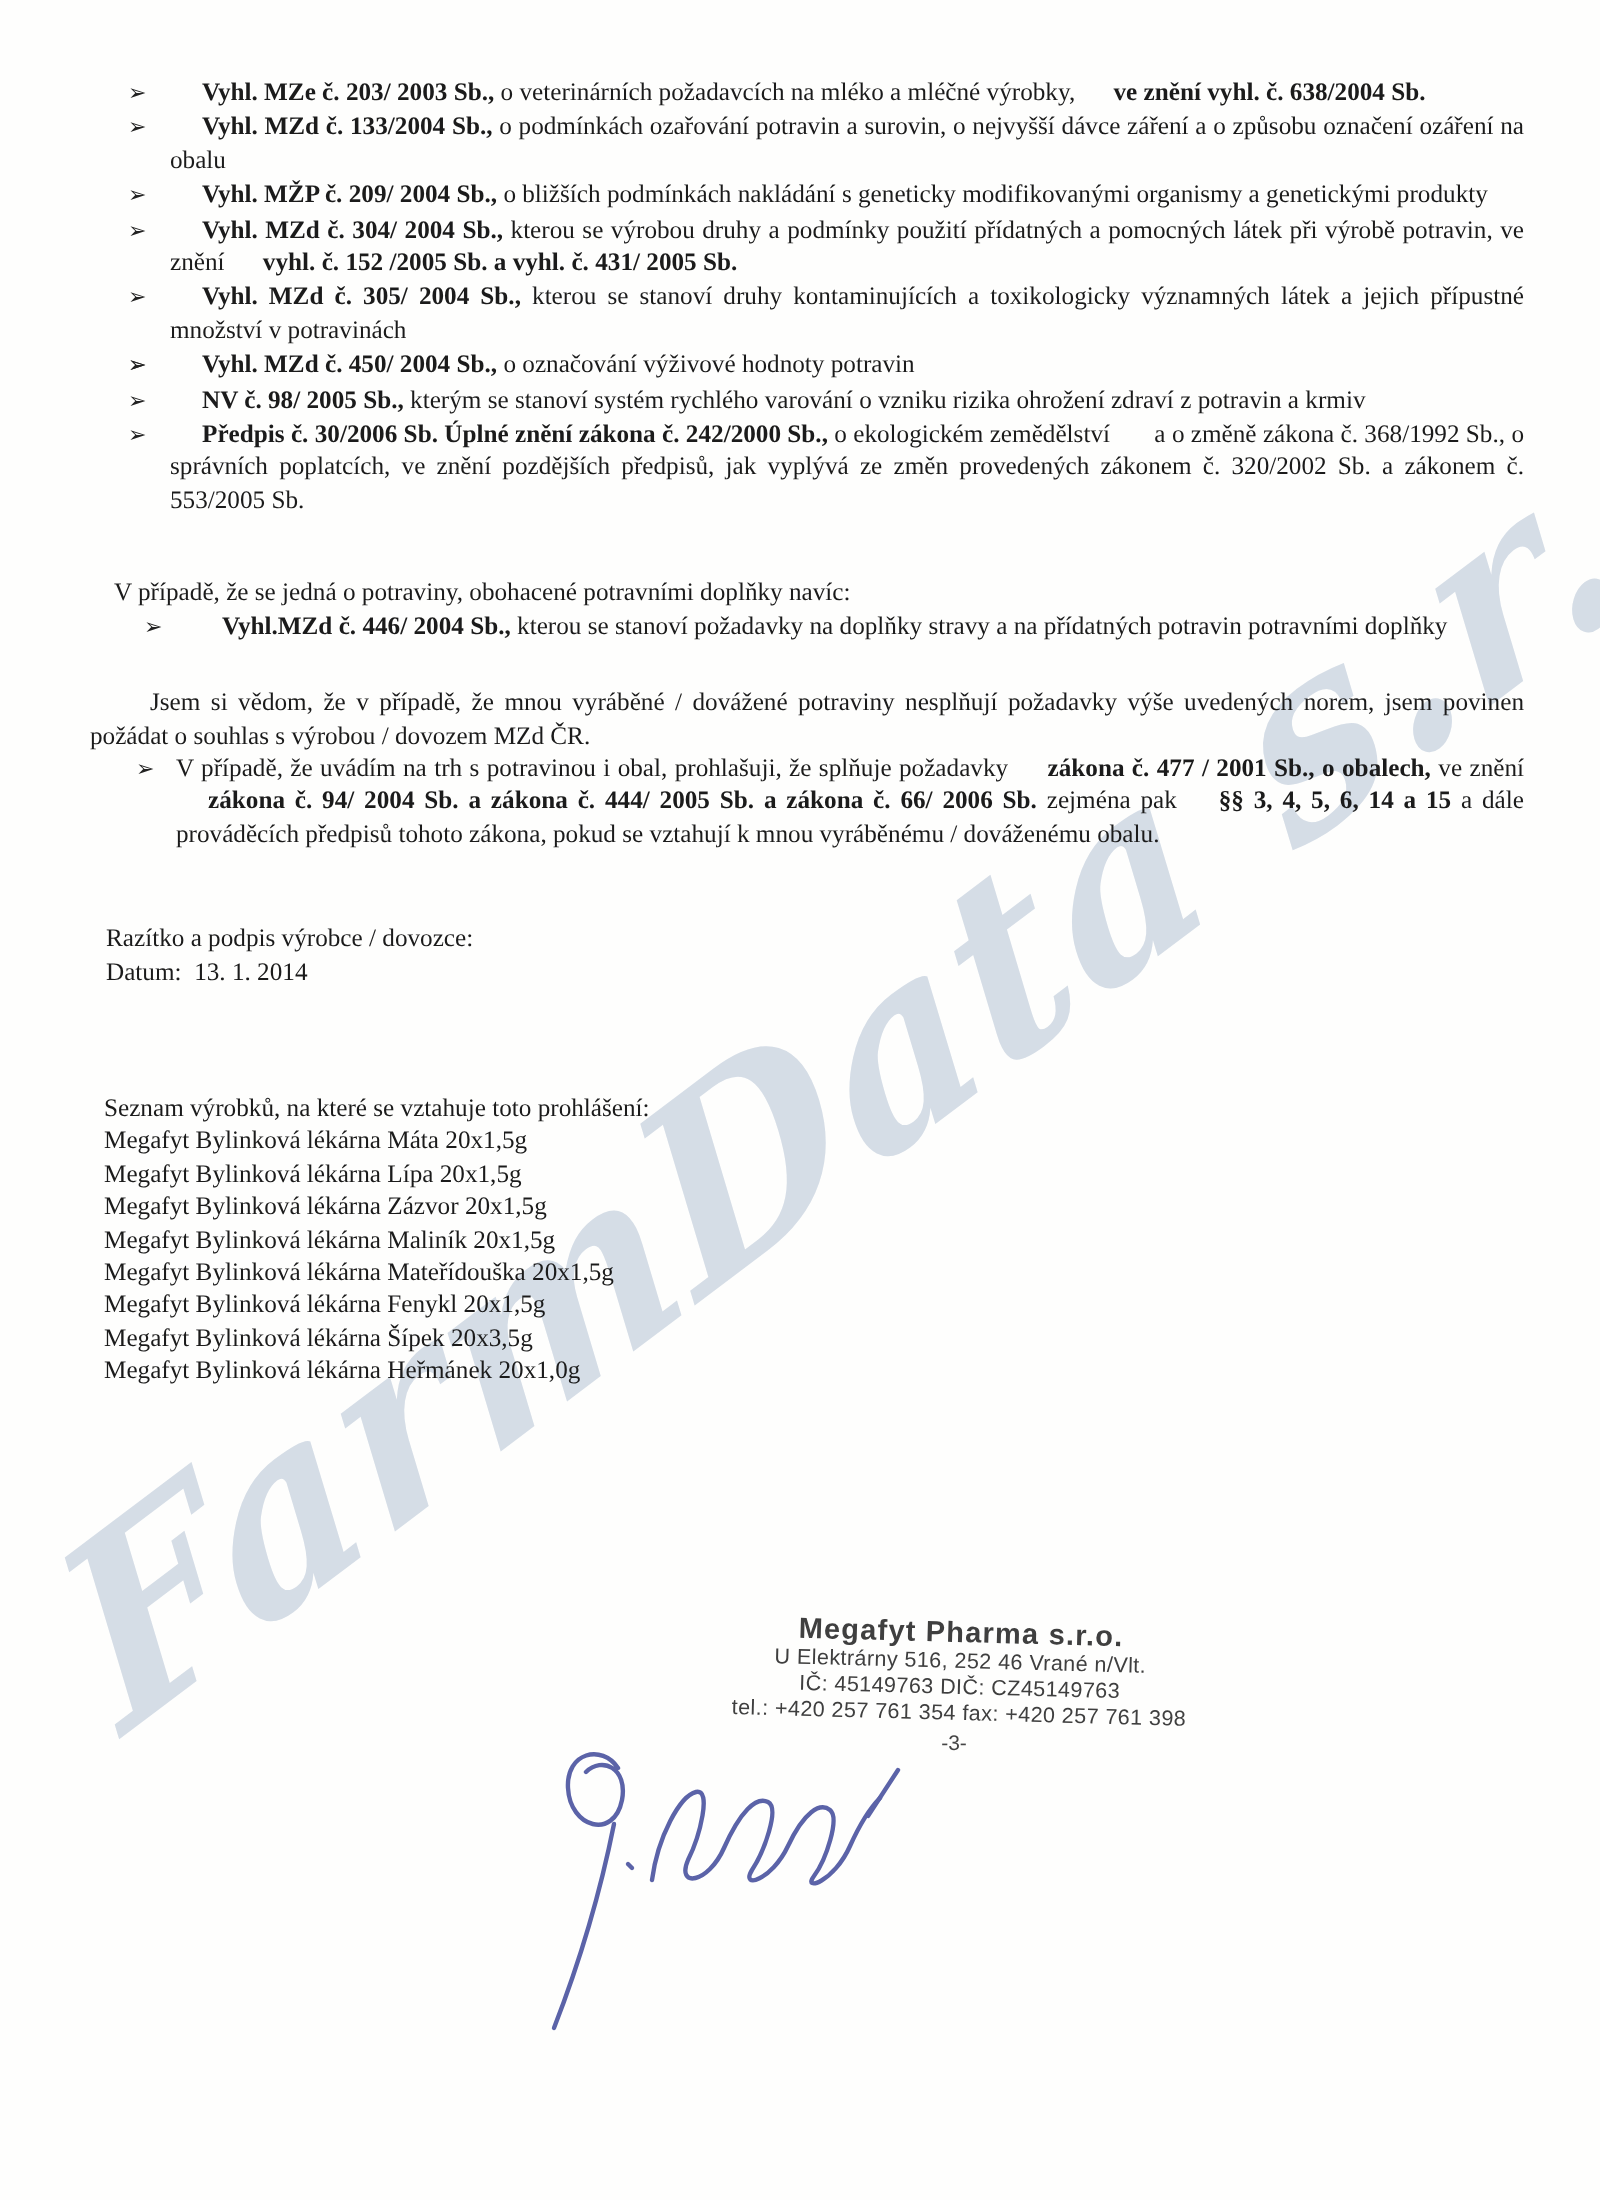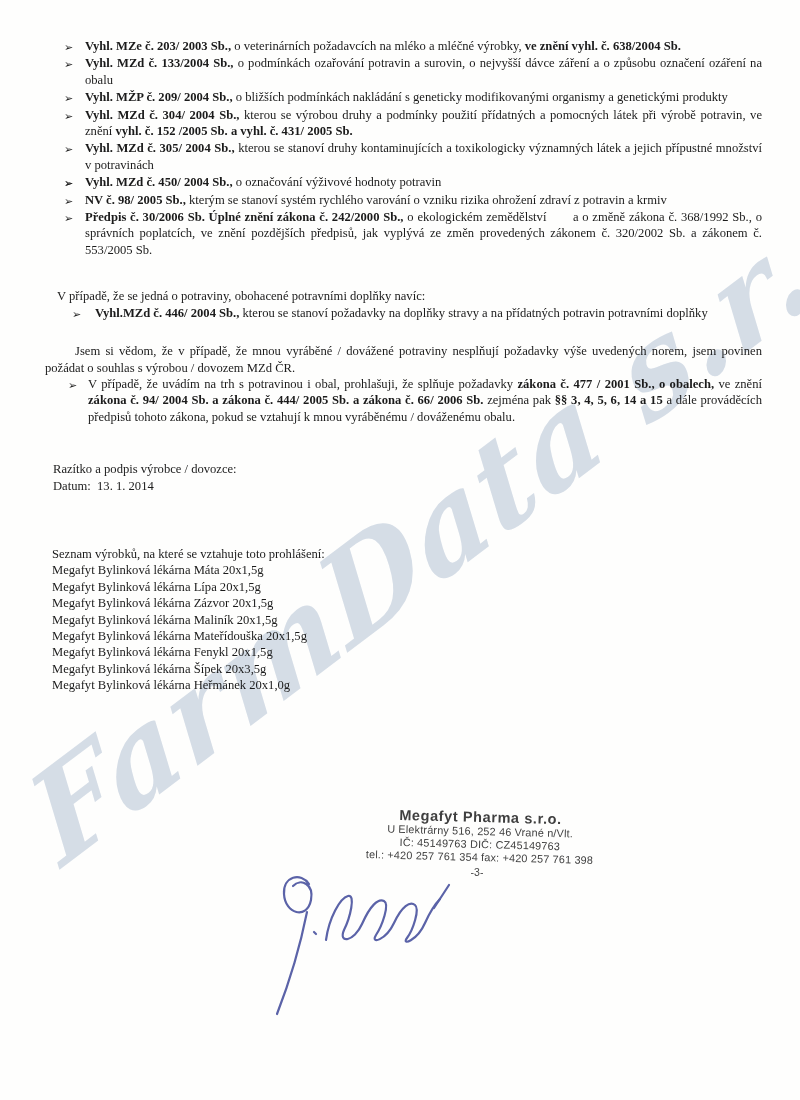--- a/index.html
+++ b/index.html
@@ -17,21 +17,21 @@
     color:rgba(178,193,211,0.55);
     transform:rotate(-37deg) skewX(-10deg);
     transform-origin:0 50%;
     letter-spacing:2px;
     pointer-events:none;
   }
   .content{
     position:absolute;left:45px;top:38px;width:717px;z-index:2;
     font-size:12.6px;line-height:16.4px;
   }
-  .b{font-weight:bold;}
+  .b{font-weight:bold;margin-left:16px;}
   ul.bullets{list-style:none;margin:0;padding:0;}
   ul.bullets>li{position:relative;padding-left:40px;text-align:justify;margin:0 0 1px 0;}
   ul.bullets .arr{position:absolute;left:19px;top:1px;font-size:11px;color:#222;}
   ul.bullets.indent2>li{padding-left:50px;}
   ul.bullets.indent2 .arr{left:27px;}
   ul.bullets.indent3>li{padding-left:43px;}
   ul.bullets.indent3 .arr{left:23px;}
   .reg-list{margin-left:12px;}
   .section-heading{font-weight:normal;margin:30px 0 0 12px;}
   .supp-list{margin-top:17px;margin-left:12px;}

